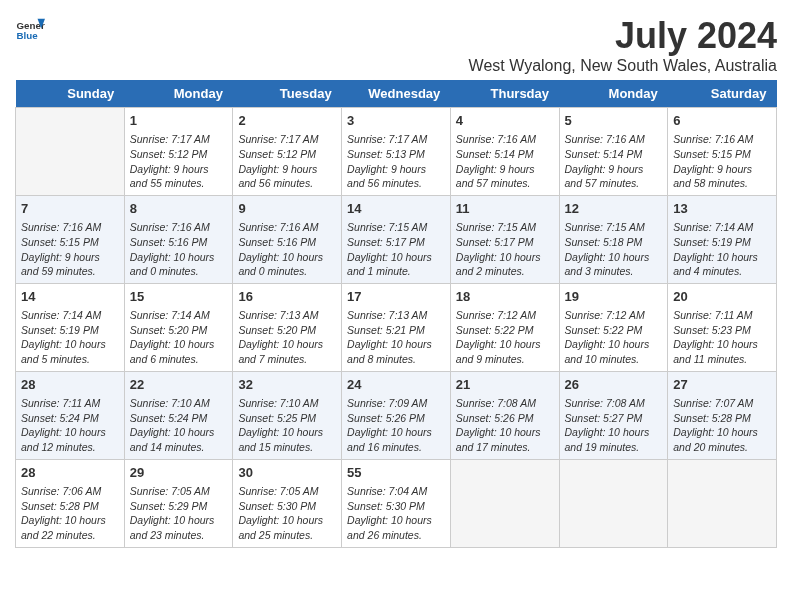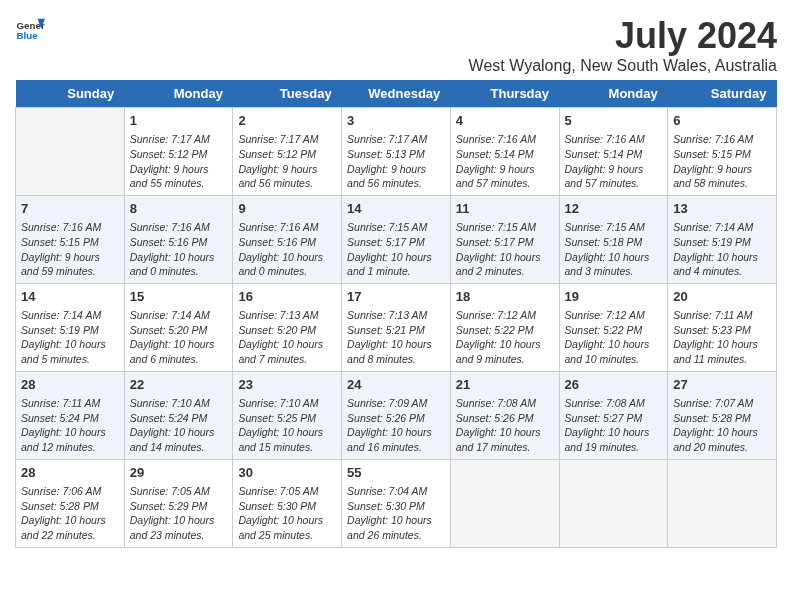--- a/index.html
+++ b/index.html
@@ -205,21 +205,21 @@
       <tr>
         <td>
           <span class="day-number">28</span>
           <div class="day-info">Sunrise: 7:11 AM<br>Sunset: 5:24 PM<br>Daylight: 10 hours and 12 minutes.</div>
         </td>
         <td>
           <span class="day-number">22</span>
           <div class="day-info">Sunrise: 7:10 AM<br>Sunset: 5:24 PM<br>Daylight: 10 hours and 14 minutes.</div>
         </td>
         <td>
-          <span class="day-number">23</span>
+          <span class="day-number">32</span>
           <div class="day-info">Sunrise: 7:10 AM<br>Sunset: 5:25 PM<br>Daylight: 10 hours and 15 minutes.</div>
         </td>
         <td>
           <span class="day-number">24</span>
           <div class="day-info">Sunrise: 7:09 AM<br>Sunset: 5:26 PM<br>Daylight: 10 hours and 16 minutes.</div>
         </td>
         <td>
           <span class="day-number">21</span>
           <div class="day-info">Sunrise: 7:08 AM<br>Sunset: 5:26 PM<br>Daylight: 10 hours and 17 minutes.</div>
         </td>

